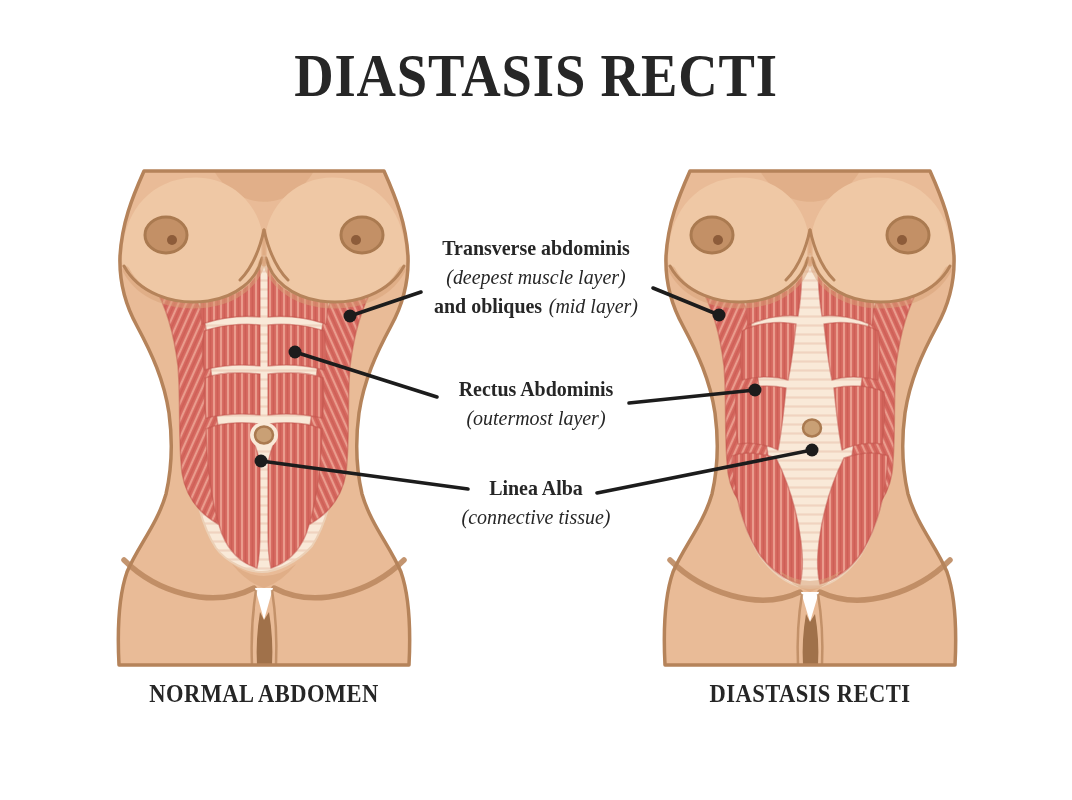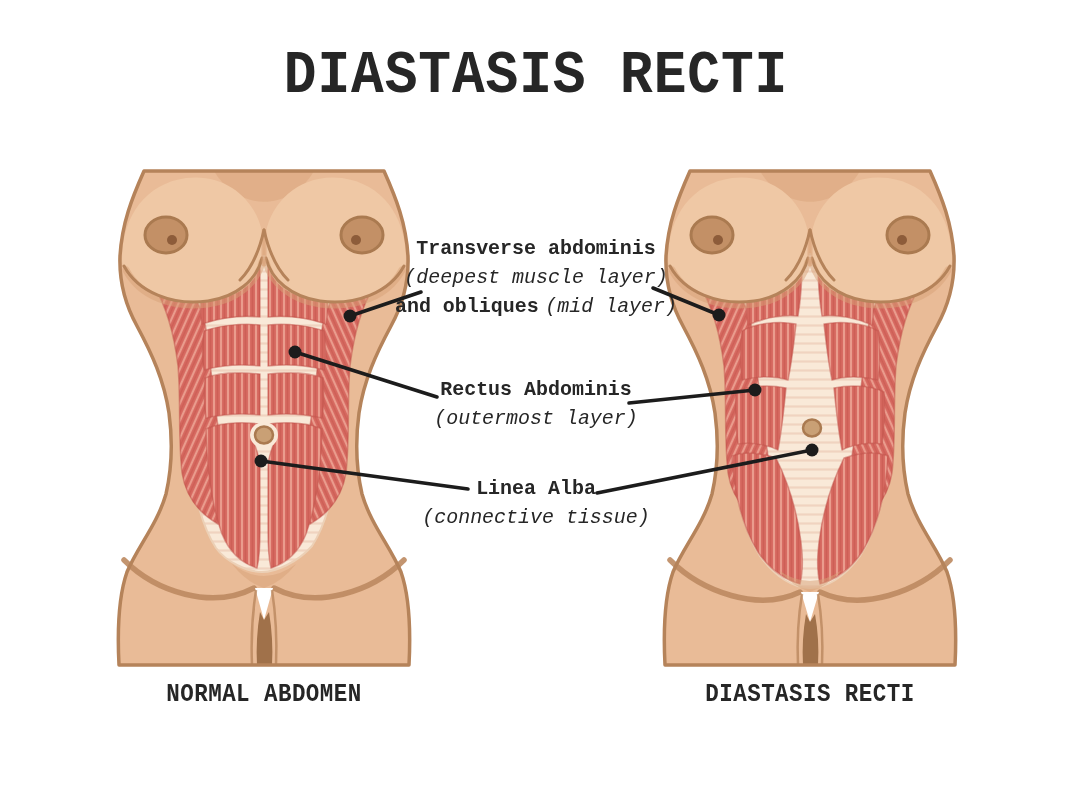--- a/index.html
+++ b/index.html
@@ -1,17 +1,17 @@
 <!DOCTYPE html>
 <html style="--background: #ffffff; --text: #262626; --leader: #1c1c1c; --skin: #e9bb97; --skin-light: #efc8a5; --skin-shadow: #d8a278; --outline: #b5835a; --muscle: #d5675e; --muscle-light: #ea9c8d; --muscle-dark: #c2544b; --cream: #f9e9d8; --cream-stripe: #f0d3c0; --areola: #c39066; --areola-ring: #aa7a50; --nipple: #8d5c3a; --navel: #c9a075; --navel-ring: #aa7a50; --groin: #a0714a; --crease: #bd8a60;"><head>
 <meta charset="utf-8">
 <style>
   html,body{margin:0;padding:0;background:#fff;}
   .canvas{position:relative;width:1072px;height:800px;background:#fff;overflow:hidden;
-          font-family:Liberation Mono, monospace;color:var(--text,#262626);}
+          font-family:Liberation Serif, serif;color:var(--text,#262626);}
   .title{position:absolute;top:40px;left:0;width:100%;text-align:center;margin:0;
          font-size:62px;font-weight:bold;letter-spacing:1px;transform:scaleX(.88);}
   .fig{position:absolute;top:168px;width:300px;height:500px;}
   .fig svg{display:block;width:100%;height:100%;}
   .fig-left{left:114px;} .fig-right{left:660px;}
   .caption{position:absolute;top:680px;width:300px;text-align:center;
            font-size:25px;font-weight:bold;letter-spacing:.5px;transform:scaleX(.9);}
   .caption-left{left:114px;} .caption-right{left:660px;}
   .label-block{position:absolute;left:386px;width:300px;text-align:center;
                line-height:29px;font-size:21px;transform:scaleX(.95);}

